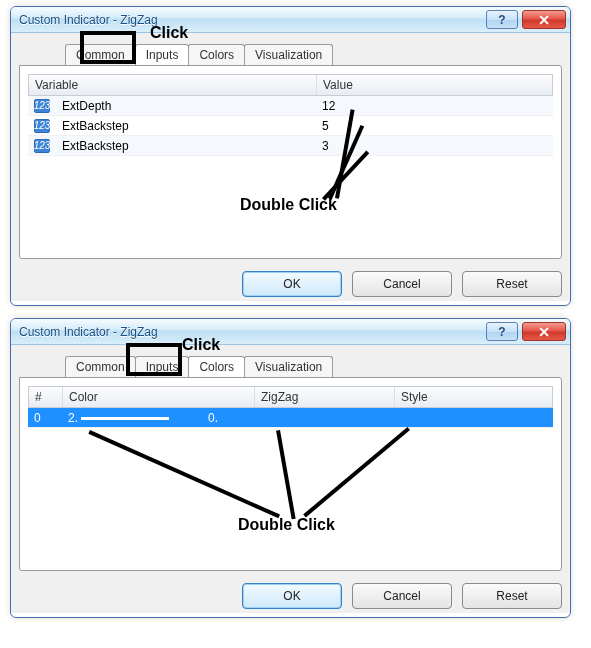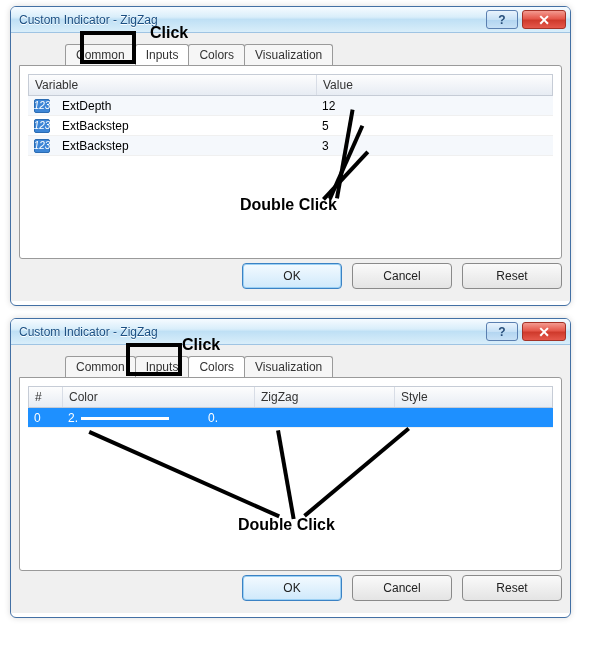--- a/index.html
+++ b/index.html
@@ -95,21 +95,21 @@
   }
 
   
   .row.sel { background: #1e90ff; color: #fff; }
   .swatch { width: 14px; height: 12px; background: #e52020; border:1px solid #800; display:inline-block; margin-right:6px; vertical-align: middle; }
   .style-line {
     display:inline-block; width: 88px; border-top: 3px solid #fff; vertical-align: middle;
   }
 
   
-  .btnrow { display:flex; justify-content:flex-end; gap:10px; padding-top: 4px; }
+  .btnrow { display:flex; justify-content:flex-end; gap:10px; padding-top: 12px; }
   .btn {
     width: 100px; height: 26px;
     display:flex; align-items:center; justify-content:center;
     border: 1px solid #8a8a8a; border-radius: 4px;
     background: linear-gradient(to bottom,#fafafa,#e4e4e4);
     color:#222;
   }
   .btn.primary {
     border: 1px solid #3b82c4;
     box-shadow: 0 0 0 1px #9bd0f4 inset;

